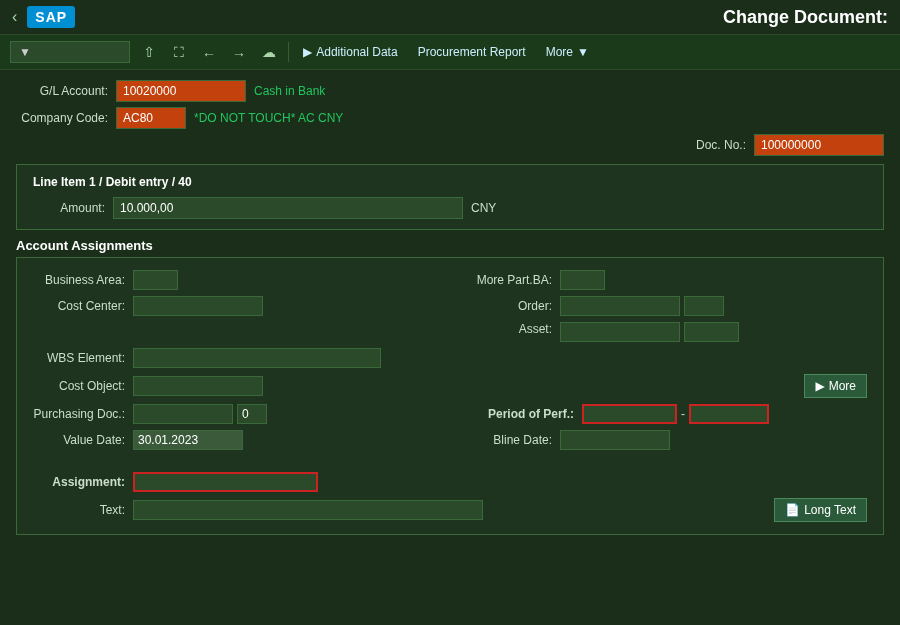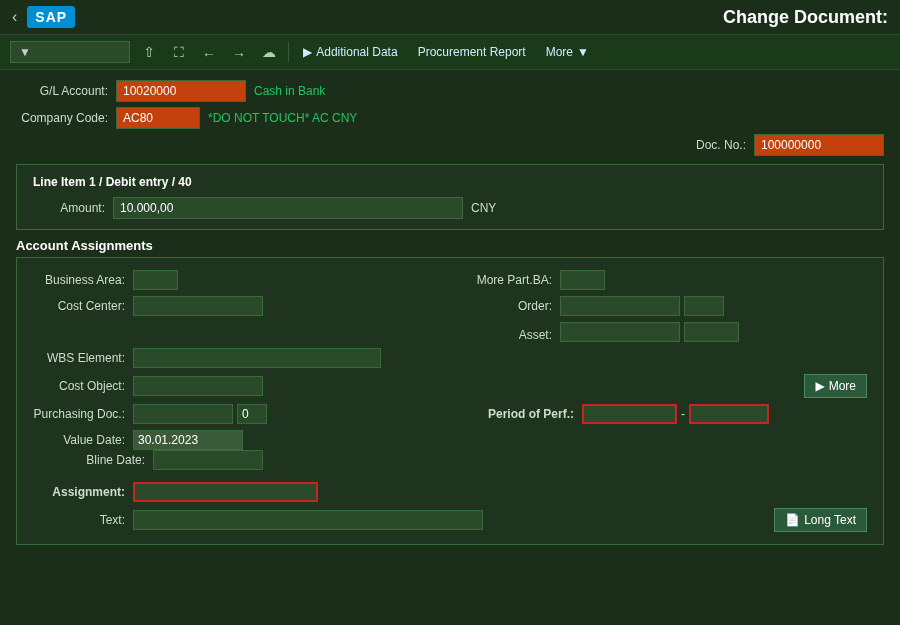--- a/index.html
+++ b/index.html
@@ -105,21 +105,21 @@
       font-size: 12px;
     }
     .form-input {
       background: #c2410c;
       border: 1px solid #3a6a3a;
       color: #ffffff;
       padding: 2px 6px;
       font-size: 12px;
       height: 22px;
     }
-    .form-input.small { width: 84px; }
+    .form-input.small { width: 70px; }
     .form-input.medium { width: 130px; }
     .form-input.large { width: 200px; }
     .form-text {
       color: #22c55e;
       margin-left: 8px;
       font-size: 12px;
     }
 
     
     .gl-row {
@@ -329,21 +329,21 @@
         </div>
         <div style="flex:1; display:flex; align-items:center; padding-left:20px;">
           <span class="acct-label">Order:</span>
           <input class="acct-input md" type="text" value="" style="width: 120px;">
           <input class="acct-input xs" type="text" value="" style="margin-left: 4px; width: 40px;">
         </div>
       </div>
 
       <div style="display:flex; margin-bottom:6px;">
         <div style="flex:1;"></div>
-        <div style="flex:1; display:flex; align-items:flex-end; padding-left:20px;">
+        <div style="flex:1; display:flex; align-items:flex-start; padding-left:20px;">
           <span class="acct-label">Asset:</span>
           <input class="acct-input md" type="text" value="" style="width: 120px;">
           <input class="acct-input xs" type="text" value="" style="margin-left: 4px; width: 55px;">
         </div>
       </div>
 
       <div style="display:flex; margin-bottom:6px;">
         <div style="flex:1; display:flex; align-items:center;">
           <span class="acct-label">WBS Element:</span>
           <input class="acct-input" type="text" value="" style="width: 248px;">
@@ -371,21 +371,21 @@
           <input class="acct-input xs" type="text" value="0" style="margin-left: 4px; width: 30px;">
         </div>
         <div style="flex:1; display:flex; align-items:center; padding-left:20px;">
           <span class="acct-label" style="font-weight:bold;">Period of Perf.:</span>
           <input class="acct-input red-border" type="text" value="" style="width: 95px;">
           <span class="perf-dash">-</span>
           <input class="acct-input red-border" type="text" value="" style="width: 80px;">
         </div>
       </div>
 
-      <div style="display:flex; margin-bottom:12px; align-items:flex-start;flex-direction:column;">
+      <div style="display:flex; margin-bottom:22px; align-items:center;">
         <div style="flex:1; display:flex; align-items:center;">
           <span class="acct-label">Value Date:</span>
           <input class="acct-input" type="text" value="30.01.2023" style="width: 110px; background: rgb(58, 90, 58);">
         </div>
         <div style="flex:1; display:flex; align-items:center; padding-left:20px;">
           <span class="acct-label">Bline Date:</span>
           <input class="acct-input md" type="text" value="" style="width: 110px;">
         </div>
       </div>
 

